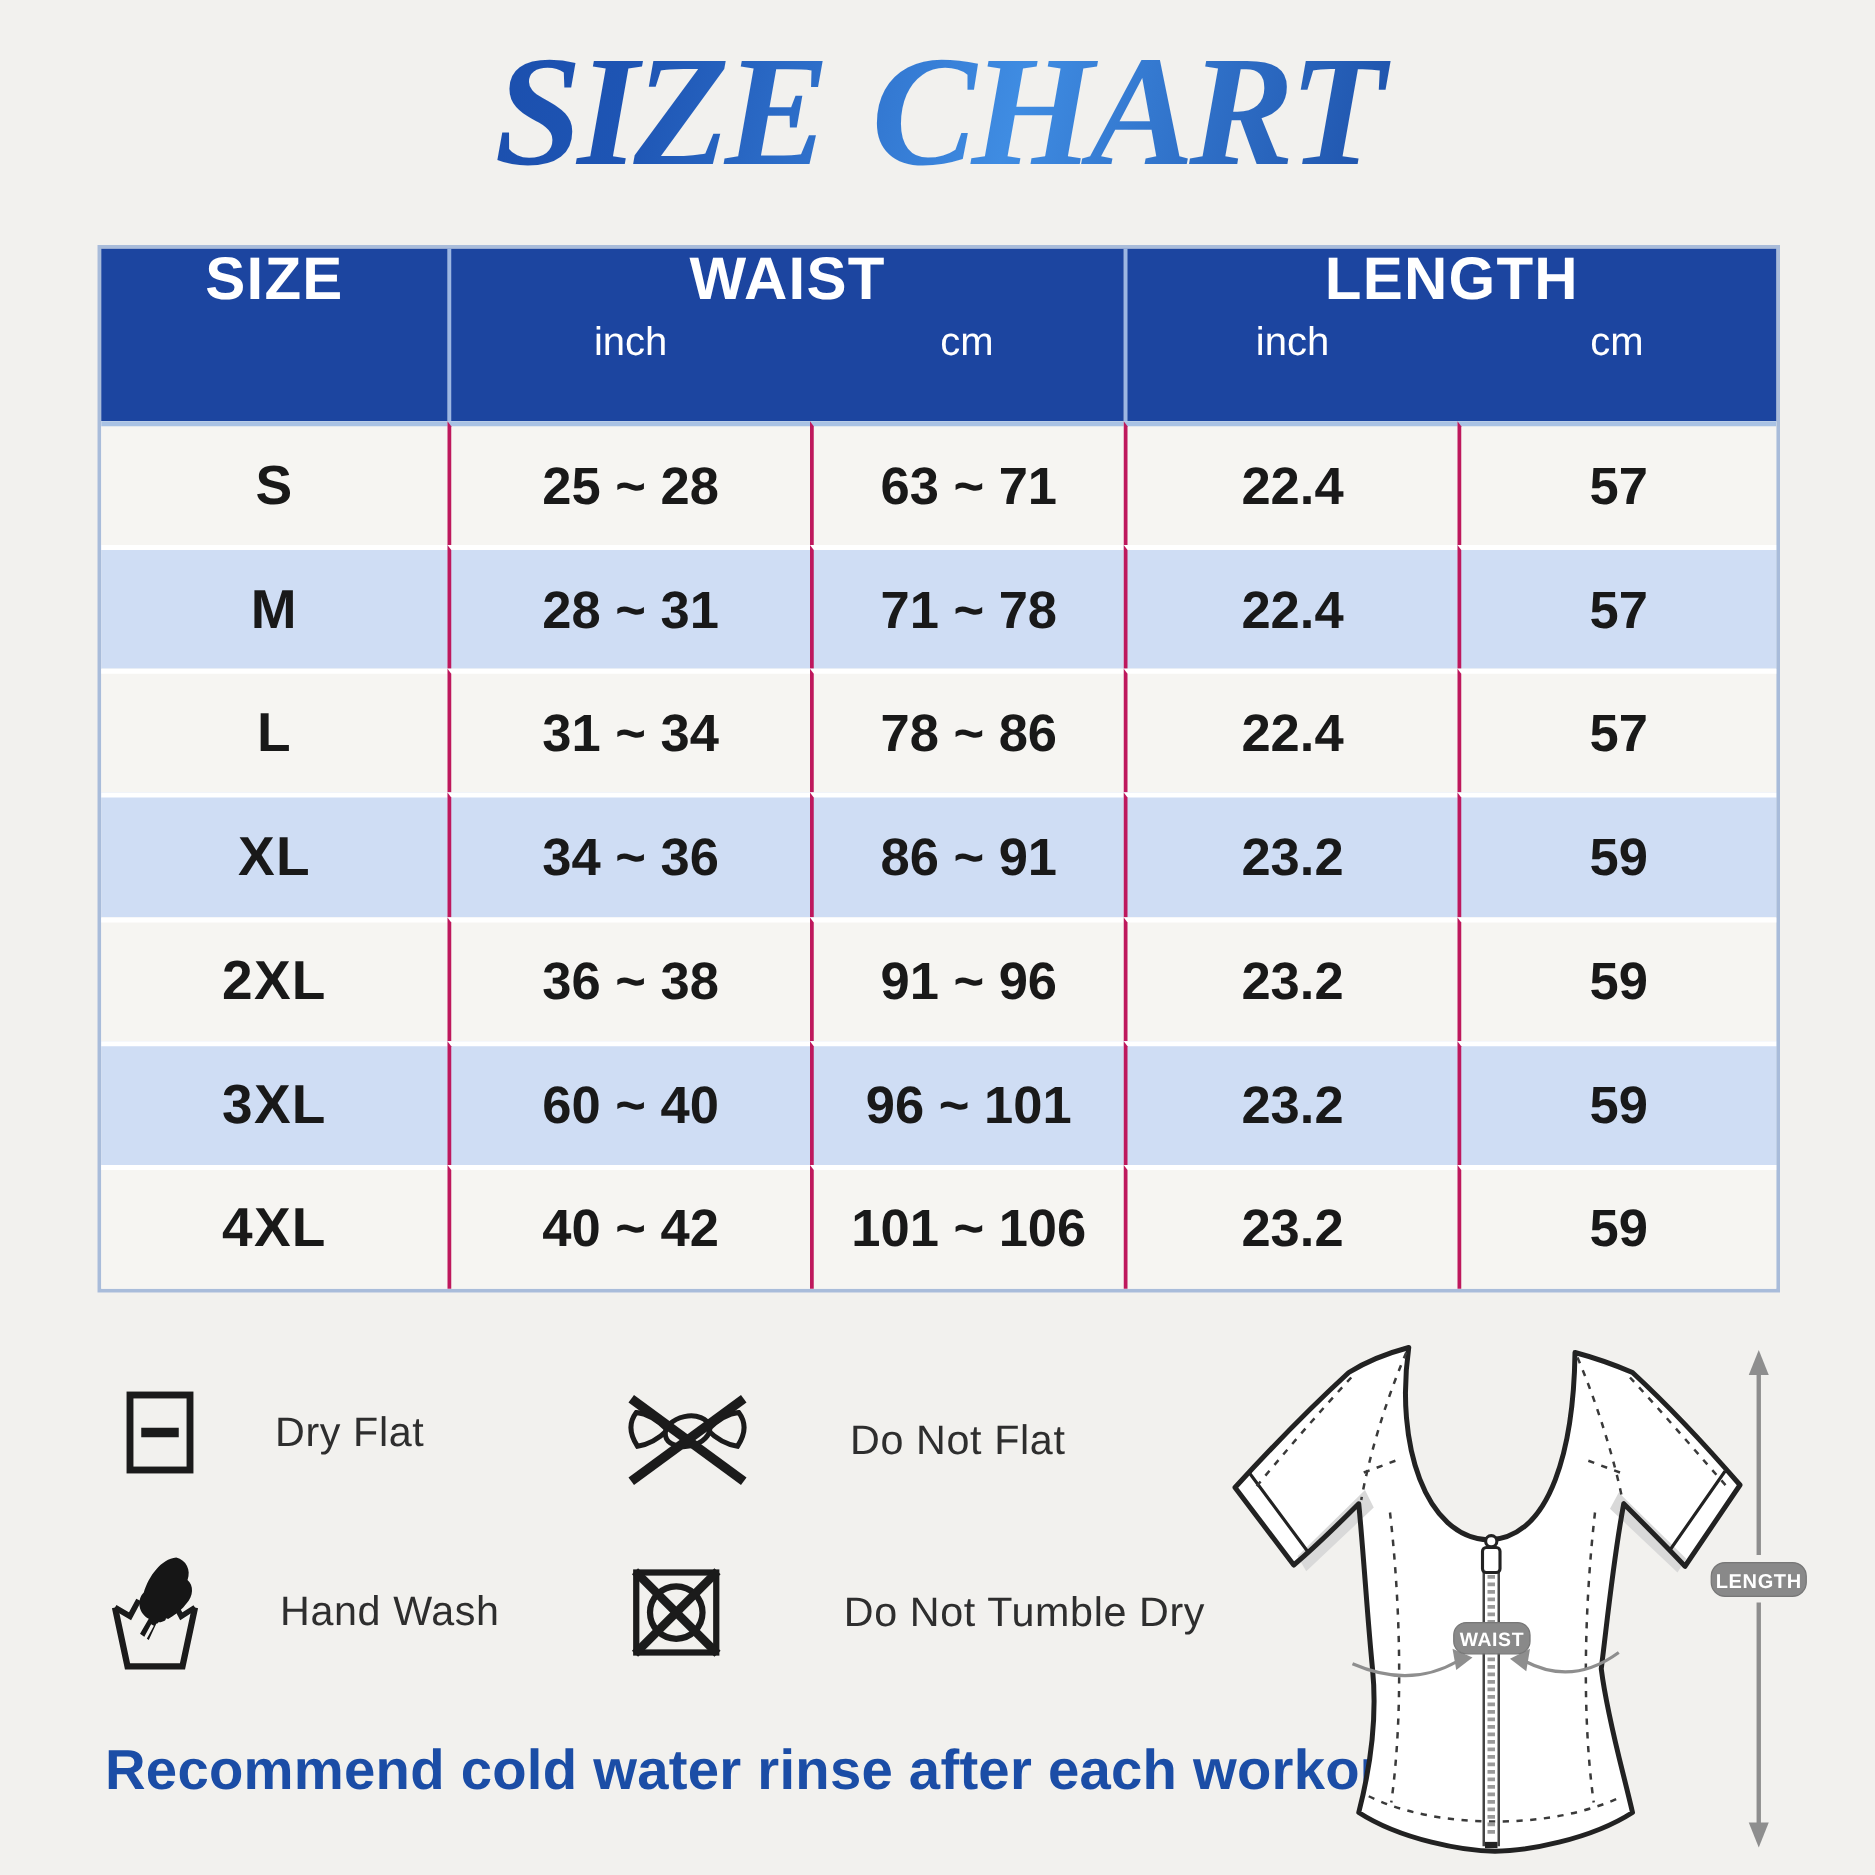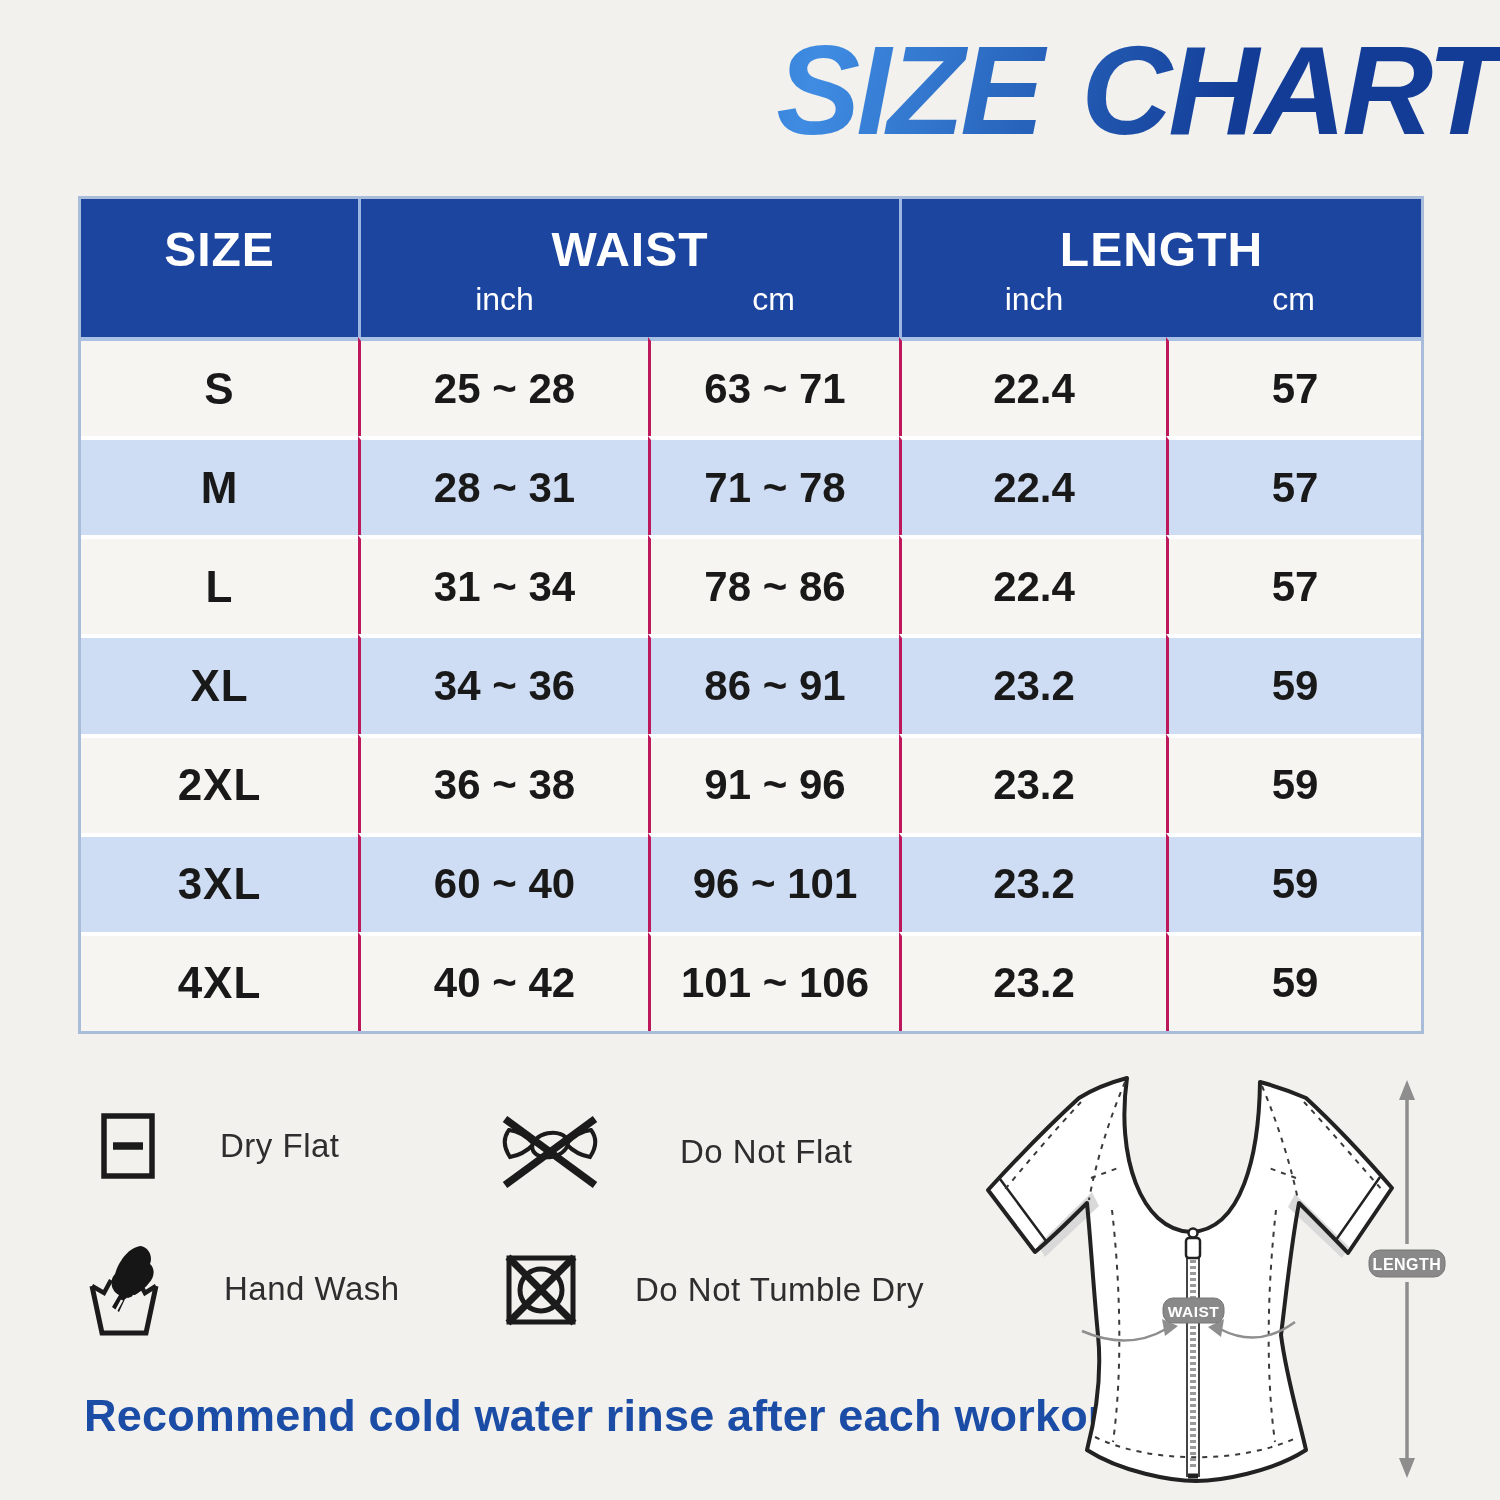--- a/index.html
+++ b/index.html
@@ -1,35 +1,35 @@
 <!DOCTYPE html>
 <html><head>
 <meta charset="utf-8">
 <style>
   html,body{margin:0;padding:0;background:#f2f1ee;}
   .canvas{position:relative;width:1500px;height:1500px;background:#f2f1ee;overflow:hidden;
           font-family:"Liberation Sans",sans-serif;}
 
   
   .title{
-    position:absolute;left:0;top:18px;width:1500px;margin:0;text-align:right;
+    position:absolute;left:0;top:18px;width:1500px;margin:0;text-align:center;
     font-size:126px;font-weight:bold;font-style:italic;letter-spacing:-4px;word-spacing:10px;
     background:linear-gradient(105deg,#16429f 8%,#1e55b4 34%,#3f8ce2 54%,#123c96 82%);
-    -webkit-background-clip:text;background-clip:text;color:transparent;
+    -webkit-background-clip:text;background-clip:text;color:transparent;font-family:Liberation Serif, serif;
   }
 
   
   .size-table{
     position:absolute;left:78px;top:196px;width:1346px;height:838px;box-sizing:border-box;
     border:3px solid #a9bcda;background:#f6f5f2;display:grid;
     grid-template-columns:277px 290px 251px 267px 1fr;
     grid-template-rows:138px repeat(7,1fr);
   }
   .th{background:#1c45a0;color:#ffffff;display:flex;flex-direction:column;align-items:center;
-      padding-top:26px;box-sizing:border-box;}
+      box-sizing:border-box;}
   .th.group{border-left:3px solid #9db7e2;}
   .th-big{font-size:48px;font-weight:bold;line-height:50px;letter-spacing:1px;}
   .th-sub{display:grid;width:100%;margin-top:6px;font-size:32px;line-height:36px;font-weight:400;}
   .th-sub span{text-align:center;}
   .w-group{grid-column:2/4;}
   .l-group{grid-column:4/6;}
   .w-group .th-sub{grid-template-columns:287px 1fr;}
   .l-group .th-sub{grid-template-columns:264px 1fr;}
 
   .td{display:flex;align-items:center;justify-content:center;box-sizing:border-box;
@@ -39,21 +39,21 @@
   .td.cl{border-left:3px solid #be185d;}
   .td.blue{background:#cfddf4;}
   .td.sizecol{font-size:44px;letter-spacing:1px;}
 
   
   .care-item{position:absolute;display:flex;align-items:center;}
   .care-label{font-size:33px;color:#2e2e2e;font-weight:400;letter-spacing:0.5px;white-space:nowrap;}
   .ci1{left:100px;top:1112px;} .ci1 .care-label{margin-left:64px;}
   .ci2{left:498px;top:1112px;} .ci2 .care-label{margin-left:78px;}
   .ci3{left:88px;top:1240px;}  .ci3 .care-label{margin-left:64px;}
-  .ci4{left:503px;top:1252px;} .ci4 .care-label{margin-left:56px;}
+  .ci4{left:503px;top:1252px;} .ci4 .care-label{margin-left:96px;}
 
   
   .footer-note{position:absolute;left:84px;top:1390px;font-size:45px;font-weight:bold;
                color:#1b4da6;letter-spacing:0.2px;}
 
   
   .garment-svg{position:absolute;left:950px;top:1060px;}
   svg text{font-family:"Liberation Sans",sans-serif;}
 </style>
 </head>

